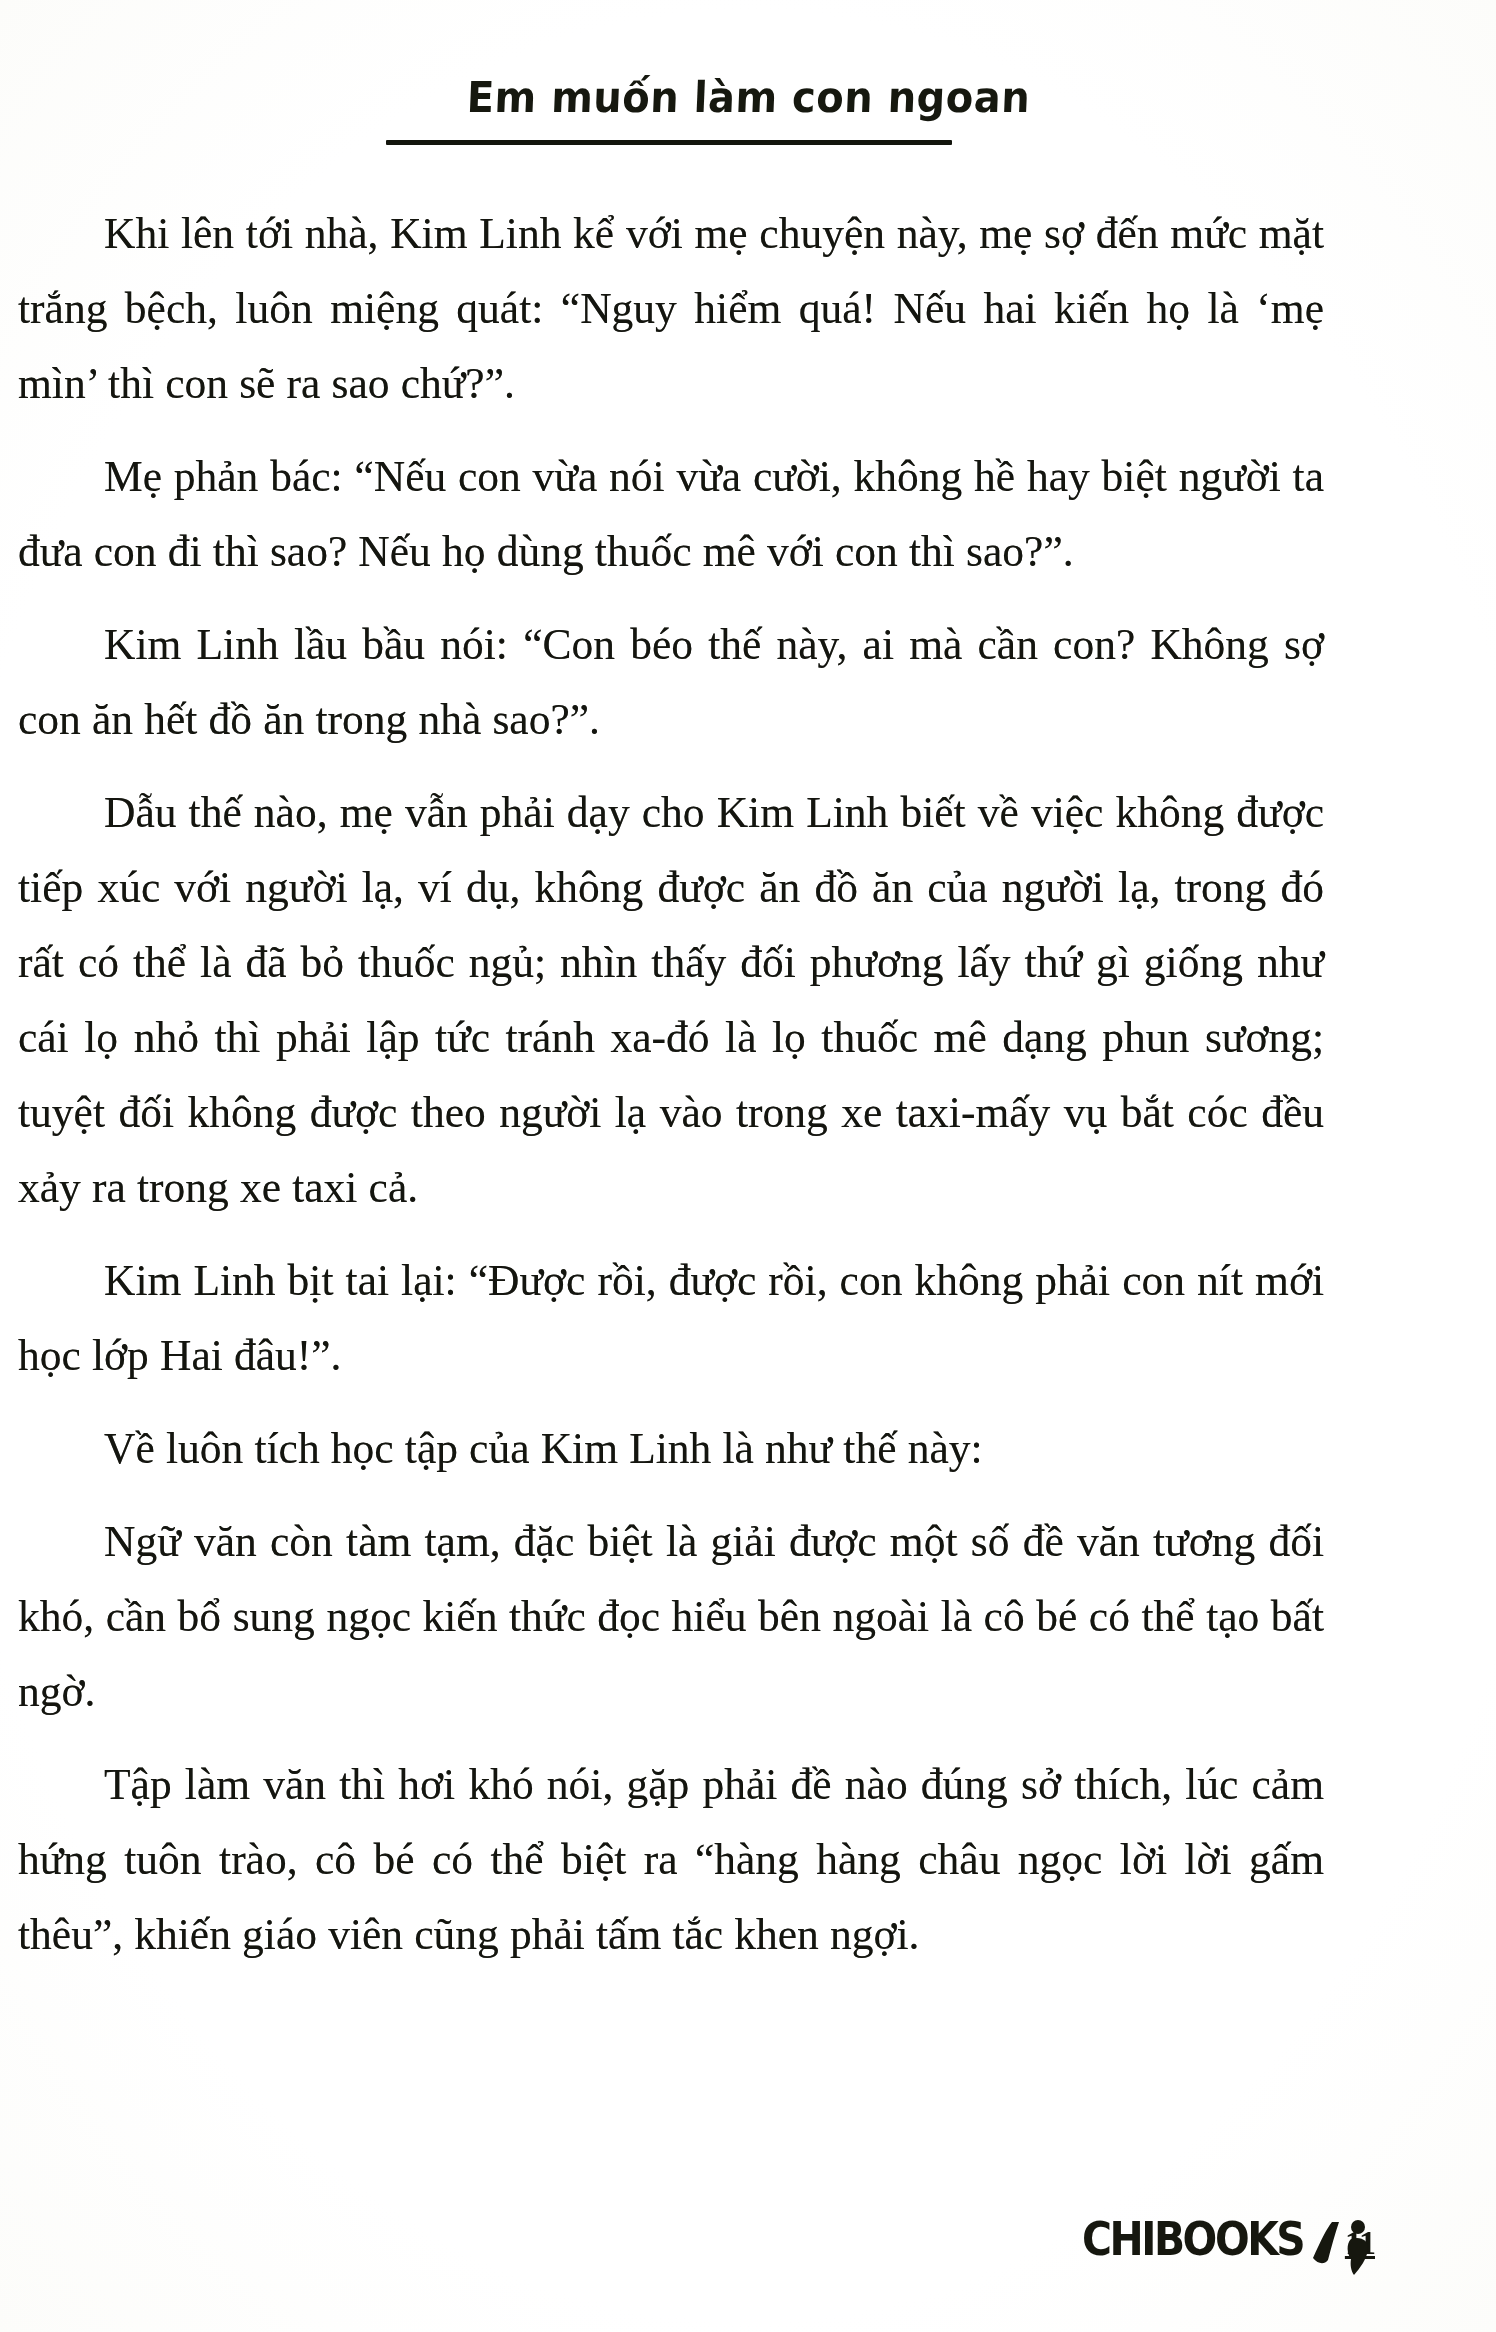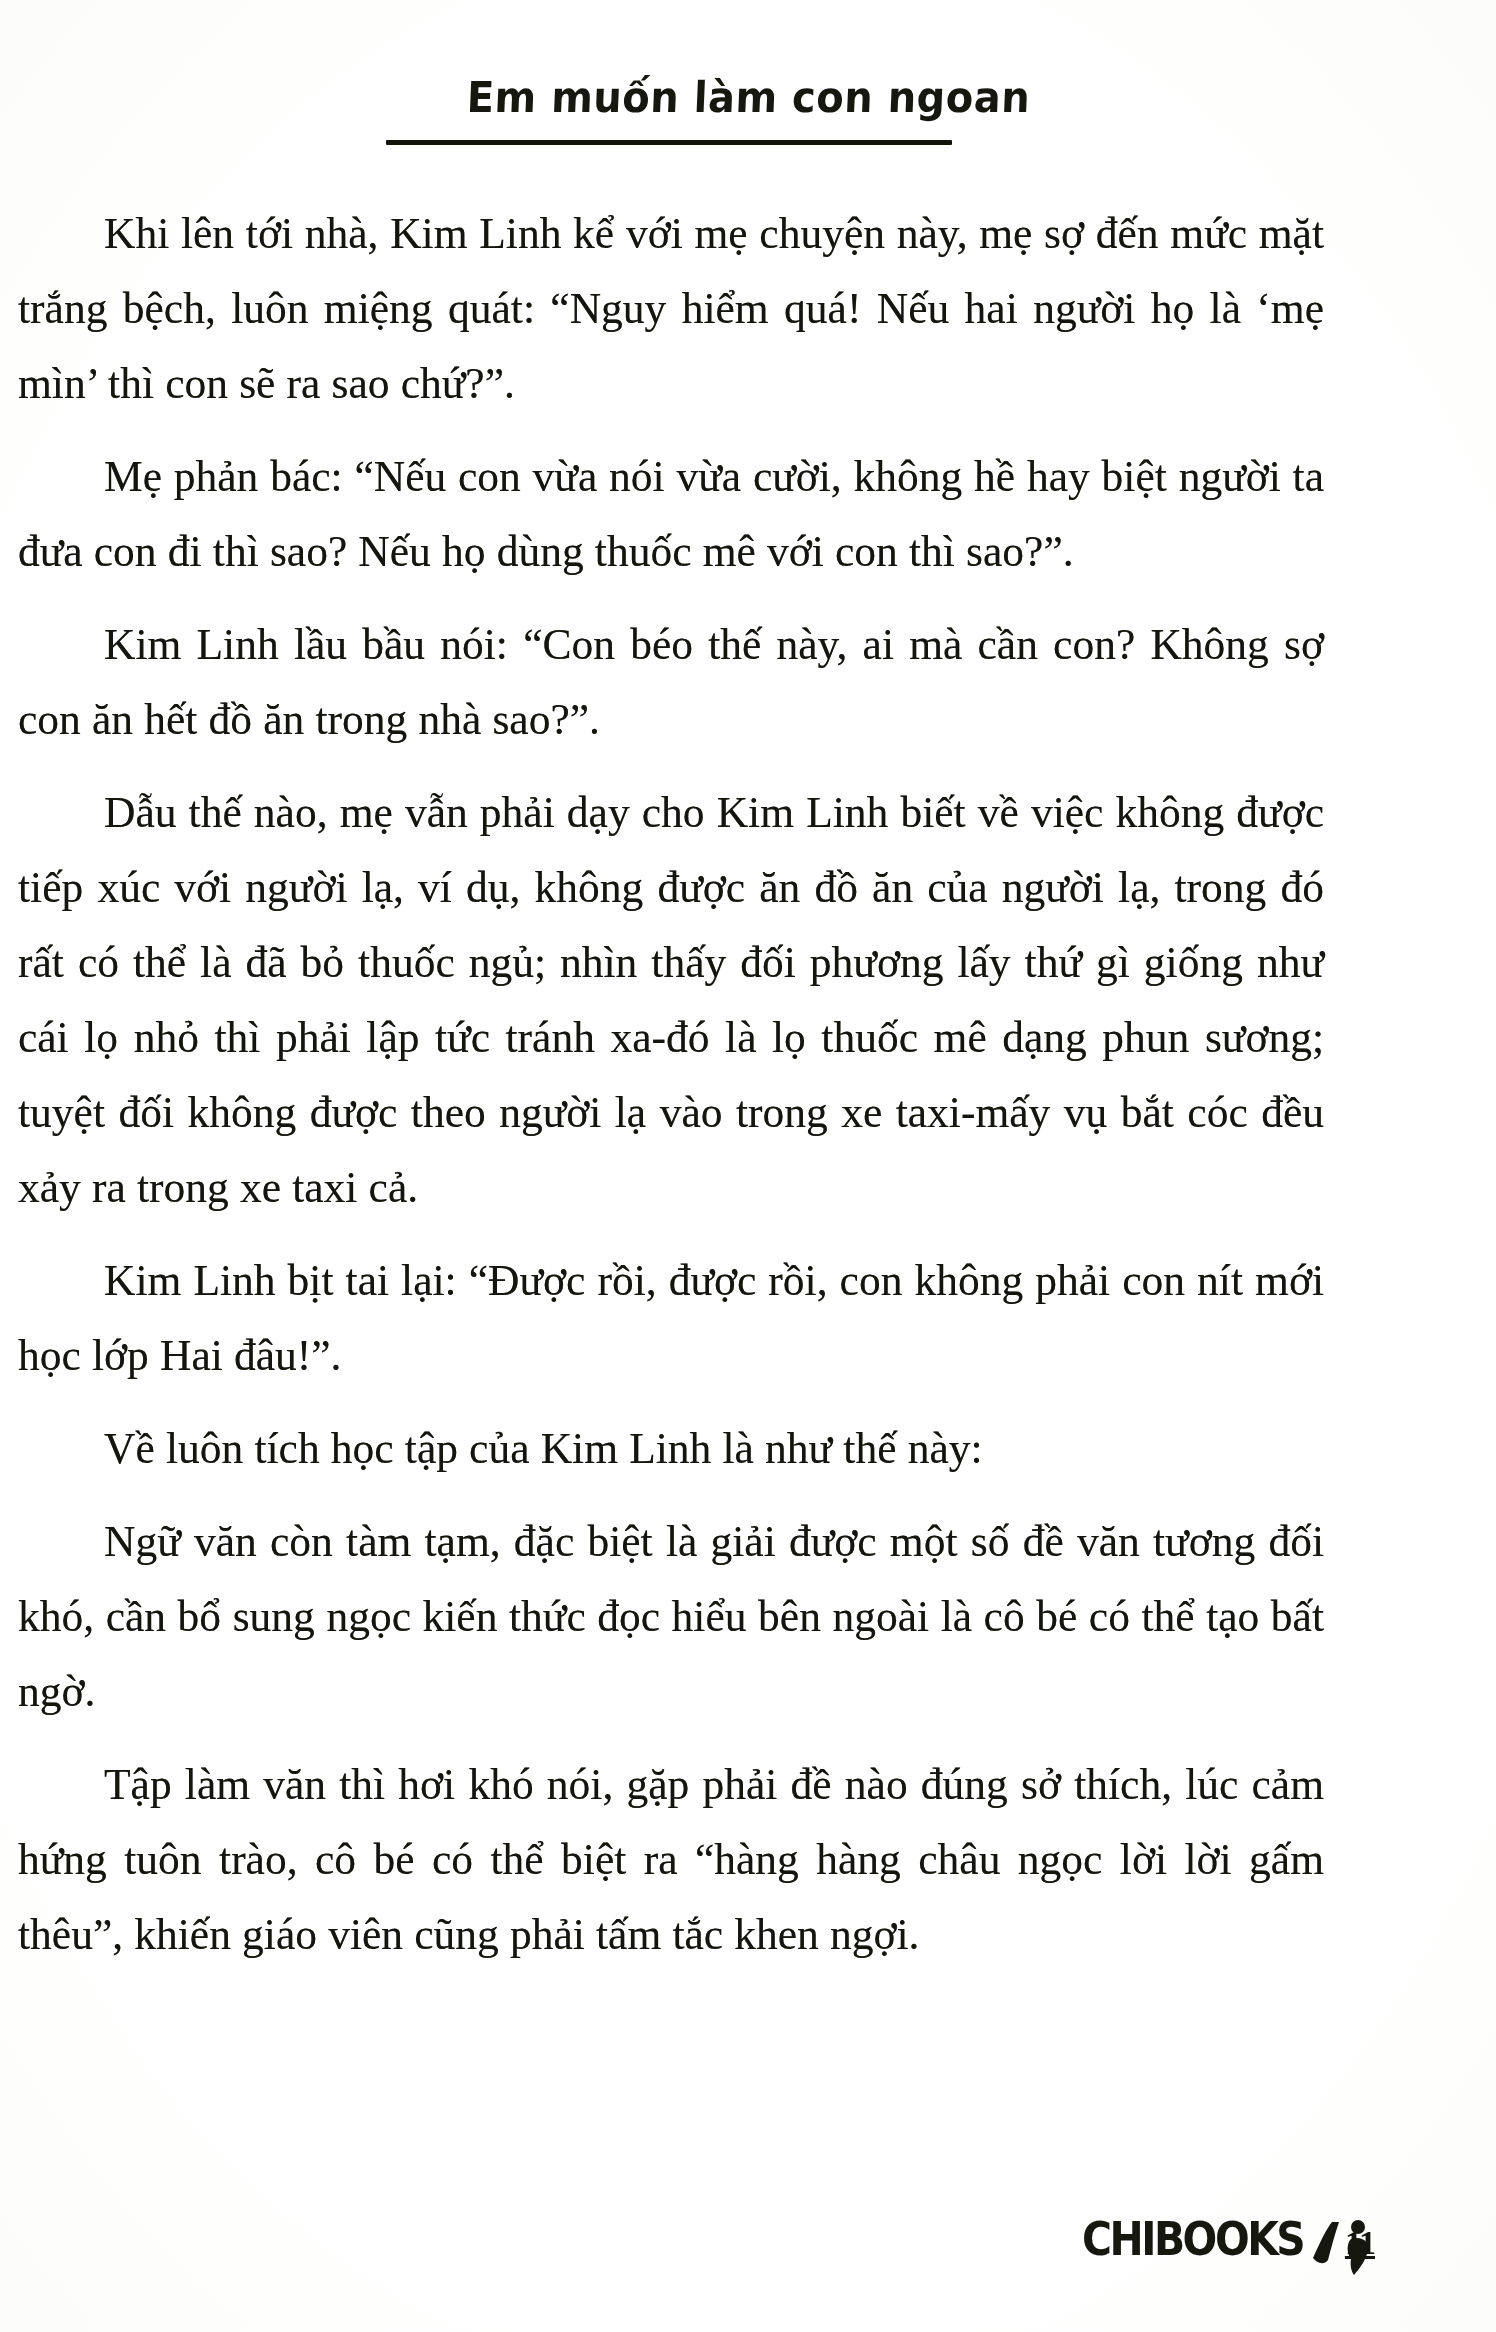--- a/index.html
+++ b/index.html
@@ -143,21 +143,21 @@
 <body>
 
 <div class="page">
 
   <div class="running-header">
     <span class="header-title">Em muốn làm con ngoan</span>
   </div>
   <div class="header-rule"></div>
 
   <div class="text-column">
-    <p class="para">Khi lên tới nhà, Kim Linh kể với mẹ chuyện này, mẹ sợ đến mức mặt trắng bệch, luôn miệng quát: “Nguy hiểm quá! Nếu hai người họ là ‘mẹ mìn’ thì con sẽ ra sao chứ?”.</p>
+    <p class="para">Khi lên tới nhà, Kim Linh kể với mẹ chuyện này, mẹ sợ đến mức mặt trắng bệch, luôn miệng quát: “Nguy hiểm quá! Nếu hai kiến họ là ‘mẹ mìn’ thì con sẽ ra sao chứ?”.</p>
     <p class="para">Mẹ phản bác: “Nếu con vừa nói vừa cười, không hề hay biệt người ta đưa con đi thì sao? Nếu họ dùng thuốc mê với con thì sao?”.</p>
     <p class="para">Kim Linh lầu bầu nói: “Con béo thế này, ai mà cần con? Không sợ con ăn hết đồ ăn trong nhà sao?”.</p>
     <p class="para">Dẫu thế nào, mẹ vẫn phải dạy cho Kim Linh biết về việc không được tiếp xúc với người lạ, ví dụ, không được ăn đồ ăn của người lạ, trong đó rất có thể là đã bỏ thuốc ngủ; nhìn thấy đối phương lấy thứ gì giống như cái lọ nhỏ thì phải lập tức tránh xa-đó là lọ thuốc mê dạng phun sương; tuyệt đối không được theo người lạ vào trong xe taxi-mấy vụ bắt cóc đều xảy ra trong xe taxi cả.</p>
     <p class="para">Kim Linh bịt tai lại: “Được rồi, được rồi, con không phải con nít mới học lớp Hai đâu!”.</p>
     <p class="para">Về luôn tích học tập của Kim Linh là như thế này:</p>
     <p class="para">Ngữ văn còn tàm tạm, đặc biệt là giải được một số đề văn tương đối khó, cần bổ sung ngọc kiến thức đọc hiểu bên ngoài là cô bé có thể tạo bất ngờ.</p>
     <p class="para">Tập làm văn thì hơi khó nói, gặp phải đề nào đúng sở thích, lúc cảm hứng tuôn trào, cô bé có thể biệt ra “hàng hàng châu ngọc lời lời gấm thêu”, khiến giáo viên cũng phải tấm tắc khen ngợi.</p>
   </div>
 
   <div class="footer">

